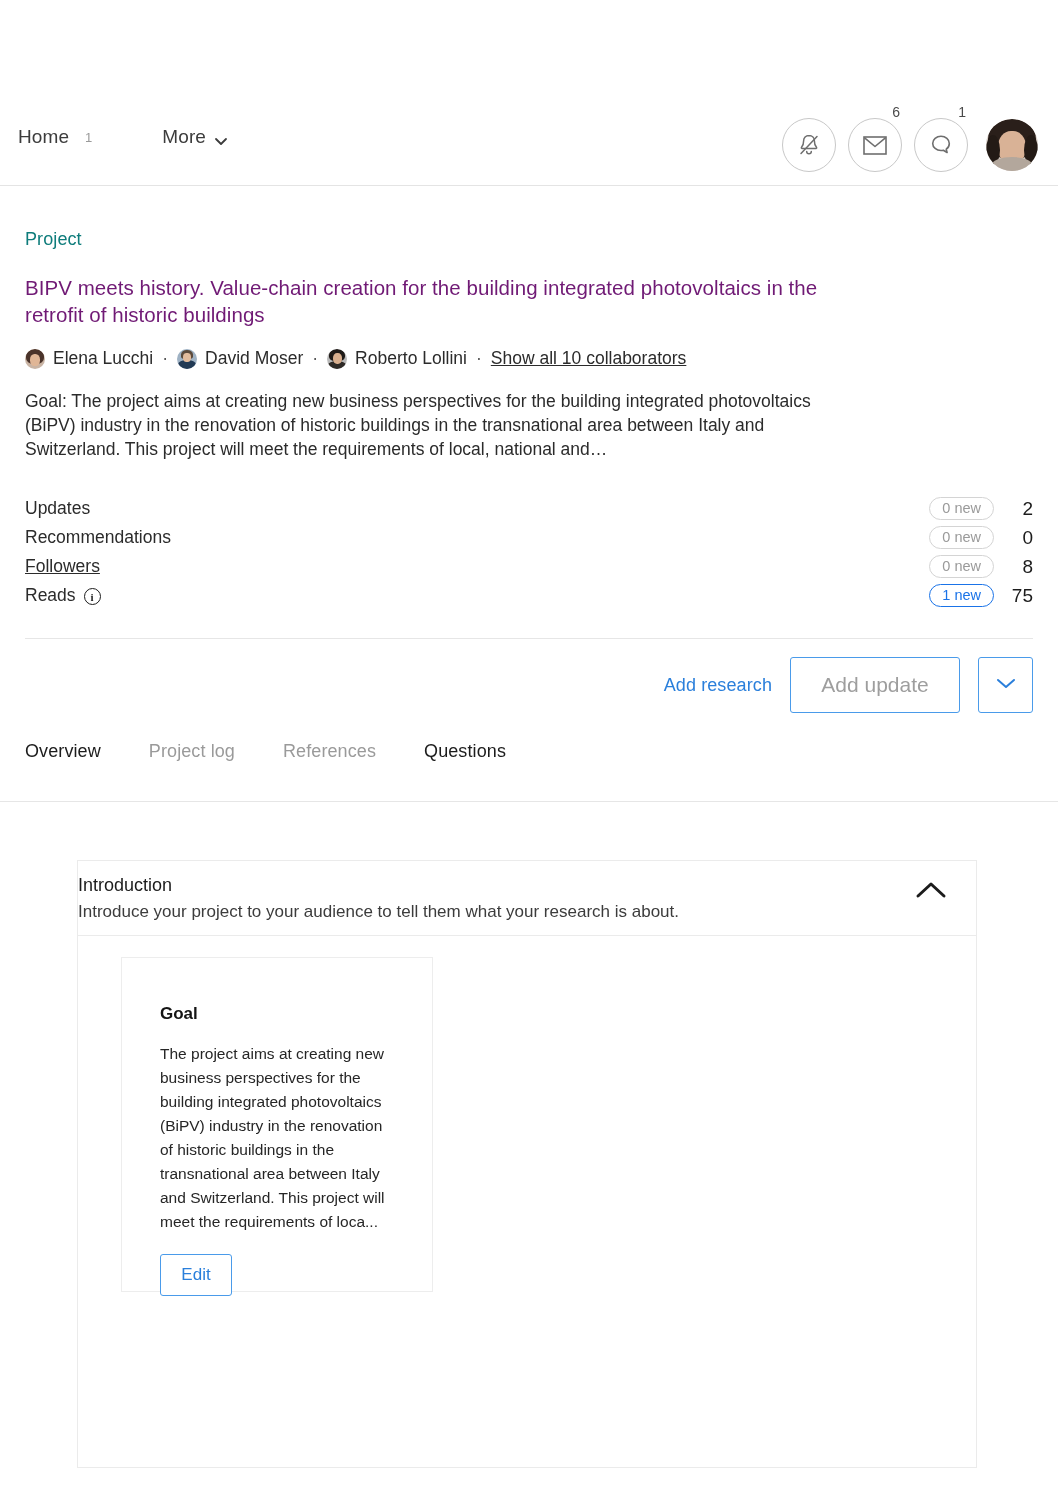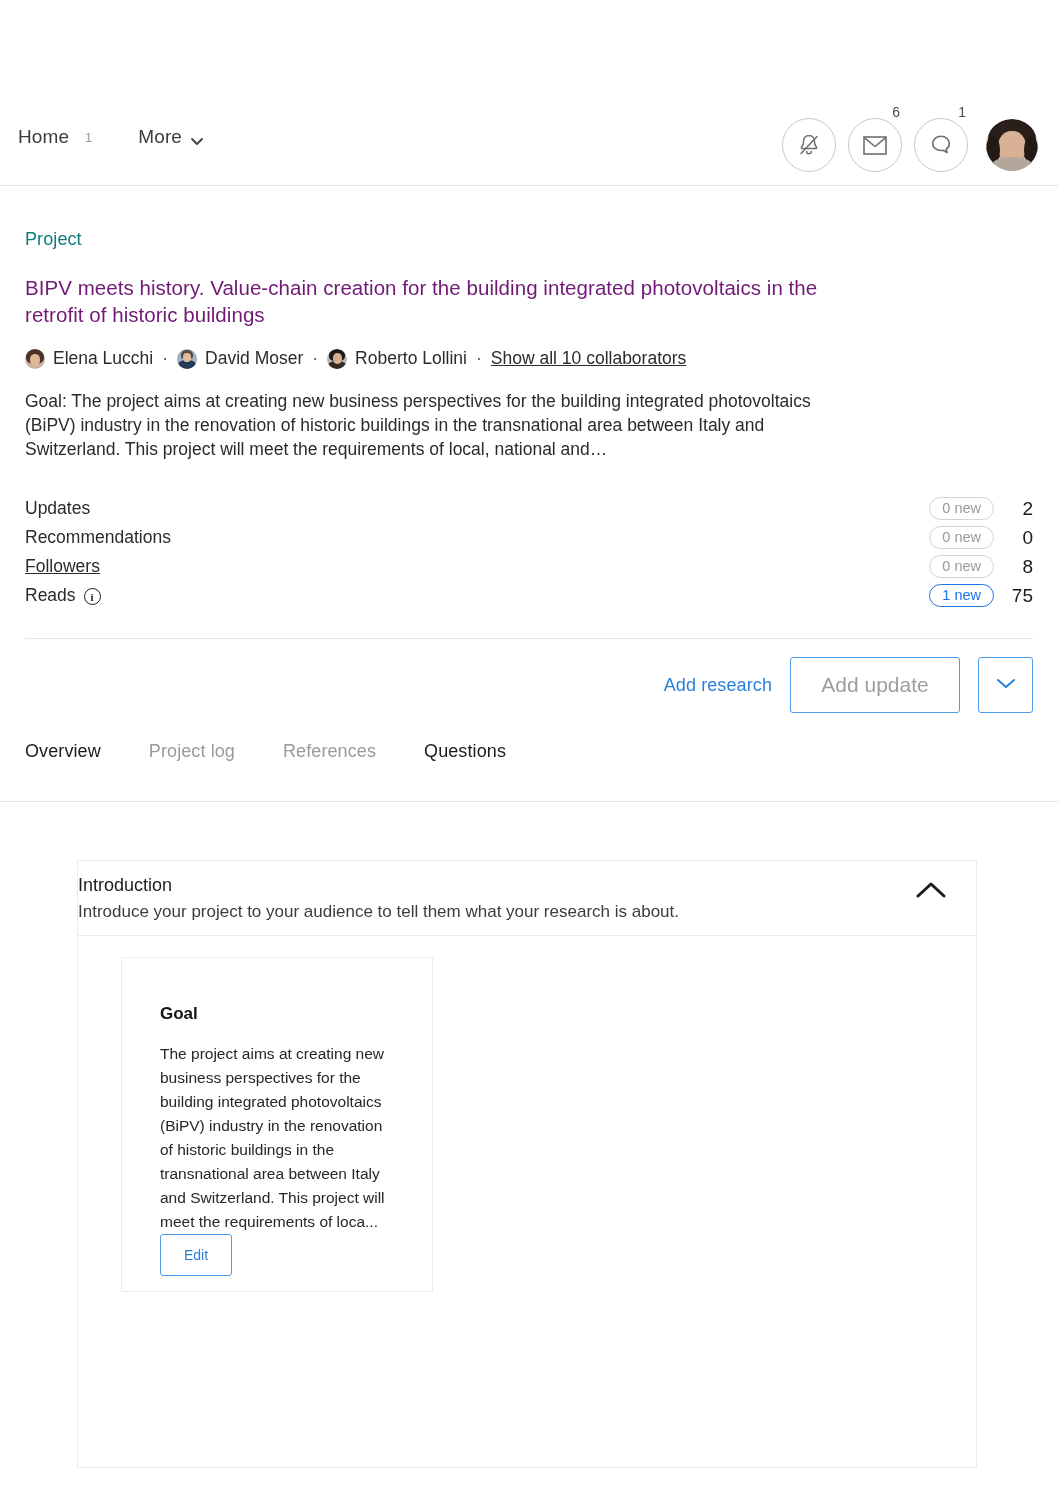--- a/index.html
+++ b/index.html
@@ -17,21 +17,21 @@
   .header {
     position: absolute; left: 0; top: 0; width: 1058px; height: 186px;
     background: #fff; border-bottom: 1px solid #e4e4e4;
   }
   .nav-left { position: absolute; left: 18px; top: 126px; display: flex; align-items: center; }
   .nav-item {
     font-size: 19px; color: #3c3c3c; letter-spacing: .1px; cursor: pointer;
     display: inline-flex; align-items: center;
   }
   .nav-badge { font-size: 13px; color: #9a9a9a; margin-left: 16px; }
-  .nav-more { margin-left: 46px; display: inline-flex; align-items: center; gap: 8px; }
+  .nav-more { margin-left: 70px; display: inline-flex; align-items: center; gap: 8px; }
   .chev-small { width: 14px; height: 14px; display: inline-block; position: relative; top: 1px; }
 
   .nav-right { position: absolute; right: 20px; top: 118px; display: flex; align-items: center; gap: 12px; }
   .icon-circle {
     width: 54px; height: 54px; border-radius: 50%; border: 1px solid #c8c8c8;
     display: flex; align-items: center; justify-content: center; position: relative;
     cursor: pointer; background: #fff;
   }
   .icon-badge {
     position: absolute; top: -14px; right: -2px; font-size: 14px; color: #4a4a4a;
@@ -130,23 +130,23 @@
   .chev-up { position: absolute; right: 28px; top: 18px; width: 34px; height: 22px; cursor: pointer; }
 
   .card {
     position: absolute; left: 43px; top: 96px; width: 312px; height: 335px;
     border: 1px solid #ededed; background: #fff;
   }
   .card-inner { padding: 46px 38px 0 38px; }
   .card-title { font-size: 17px; font-weight: bold; color: #141414; }
   .card-body { margin-top: 18px; font-size: 15.5px; line-height: 24px; color: #262626; }
   .btn-edit {
-    width: 72px; height: 42px; border: 1px solid #4a9bea; border-radius: 3px;
+    margin-top: 20px; width: 72px; height: 42px; border: 1px solid #4a9bea; border-radius: 3px;
     background: #fff; display: flex; align-items: center; justify-content: center;
-    font-size: 14px; color: #2a7fdb; cursor: pointer;
+    font-size: 17px; color: #2a7fdb; cursor: pointer;
   }
 </style>
 </head>
 <body>
 
 <div class="page">
 
   <div class="header">
 
     <div class="nav-left">

